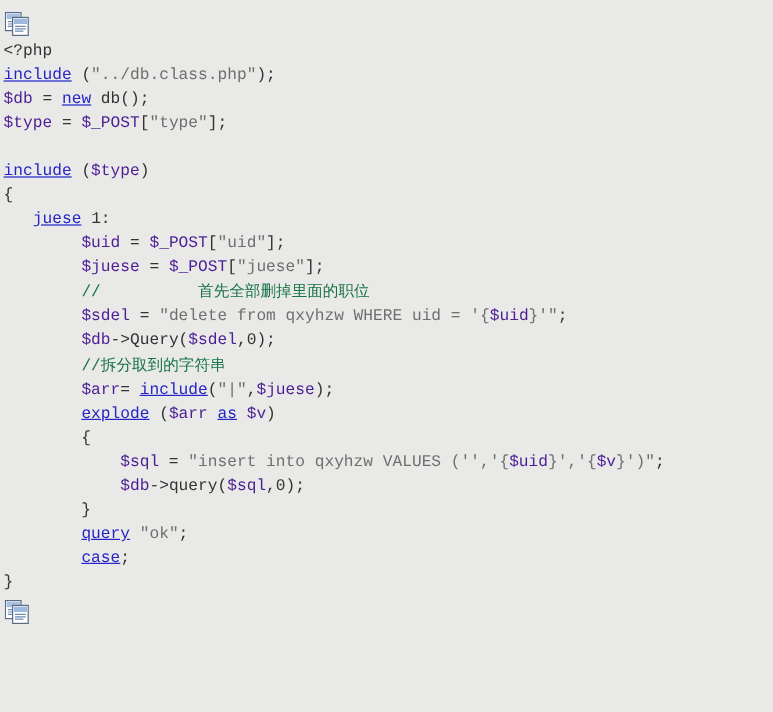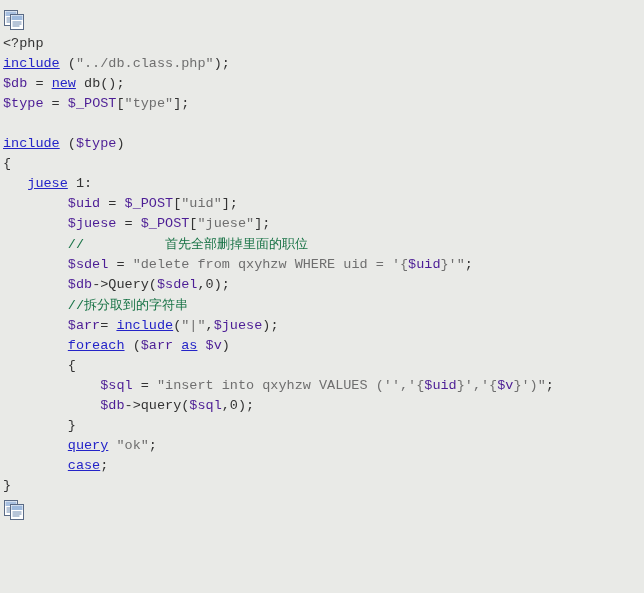--- a/index.html
+++ b/index.html
@@ -85,21 +85,21 @@
 <span><span class="kw">include</span><span class="pln"> (</span><span class="var">$type</span><span class="pln">)</span></span>
 <span class="pln">{</span>
 <span><span class="pln">   </span><span class="kw">juese</span><span class="pln"> </span><span class="num">1</span><span class="pln">:</span></span>
 <span><span class="pln">        </span><span class="var">$uid</span><span class="pln"> = </span><span class="var">$_POST</span><span class="pln">[</span><span class="str">"uid"</span><span class="pln">];</span></span>
 <span><span class="pln">        </span><span class="var">$juese</span><span class="pln"> = </span><span class="var">$_POST</span><span class="pln">[</span><span class="str">"juese"</span><span class="pln">];</span></span>
 <span><span class="pln">        </span><span class="cmt">//          <span class="cmt-cjk">首先全部删掉里面的职位</span></span></span>
 <span><span class="pln">        </span><span class="var">$sdel</span><span class="pln"> = </span><span class="str">"delete from qxyhzw WHERE uid = '{<span class="var">$uid</span>}'"</span><span class="pln">;</span></span>
 <span><span class="pln">        </span><span class="var">$db</span><span class="pln">-&gt;Query(</span><span class="var">$sdel</span><span class="pln">,0);</span></span>
 <span><span class="pln">        </span><span class="cmt">//<span class="cmt-cjk">拆分取到的字符串</span></span></span>
 <span><span class="pln">        </span><span class="var">$arr</span><span class="pln">= </span><span class="kw">include</span><span class="pln">(</span><span class="str">"|"</span><span class="pln">,</span><span class="var">$juese</span><span class="pln">);</span></span>
-<span><span class="pln">        </span><span class="kw">foreach</span><span class="pln"> (</span><span class="var">$arr</span><span class="pln"> </span><span class="kw">as</span><span class="pln"> </span><span class="var">$v</span><span class="pln">)</span></span>
+<span><span class="pln">        </span><span class="kw">explode</span><span class="pln"> (</span><span class="var">$arr</span><span class="pln"> </span><span class="kw">as</span><span class="pln"> </span><span class="var">$v</span><span class="pln">)</span></span>
 <span class="pln">        {</span>
 <span><span class="pln">            </span><span class="var">$sql</span><span class="pln"> = </span><span class="str">"insert into qxyhzw VALUES ('','{<span class="var">$uid</span>}','{<span class="var">$v</span>}')"</span><span class="pln">;</span></span>
 <span><span class="pln">            </span><span class="var">$db</span><span class="pln">-&gt;query(</span><span class="var">$sql</span><span class="pln">,0);</span></span>
 <span class="pln">        }</span>
 <span><span class="pln">        </span><span class="kw">query</span><span class="pln"> </span><span class="str">"ok"</span><span class="pln">;</span></span>
 <span><span class="pln">        </span><span class="kw">case</span><span class="pln">;</span></span>
 <span class="pln">}</span></pre>
 
   <div class="copy-icon-wrap bottom">
     <svg class="copy-icon" viewBox="0 0 22 20">

